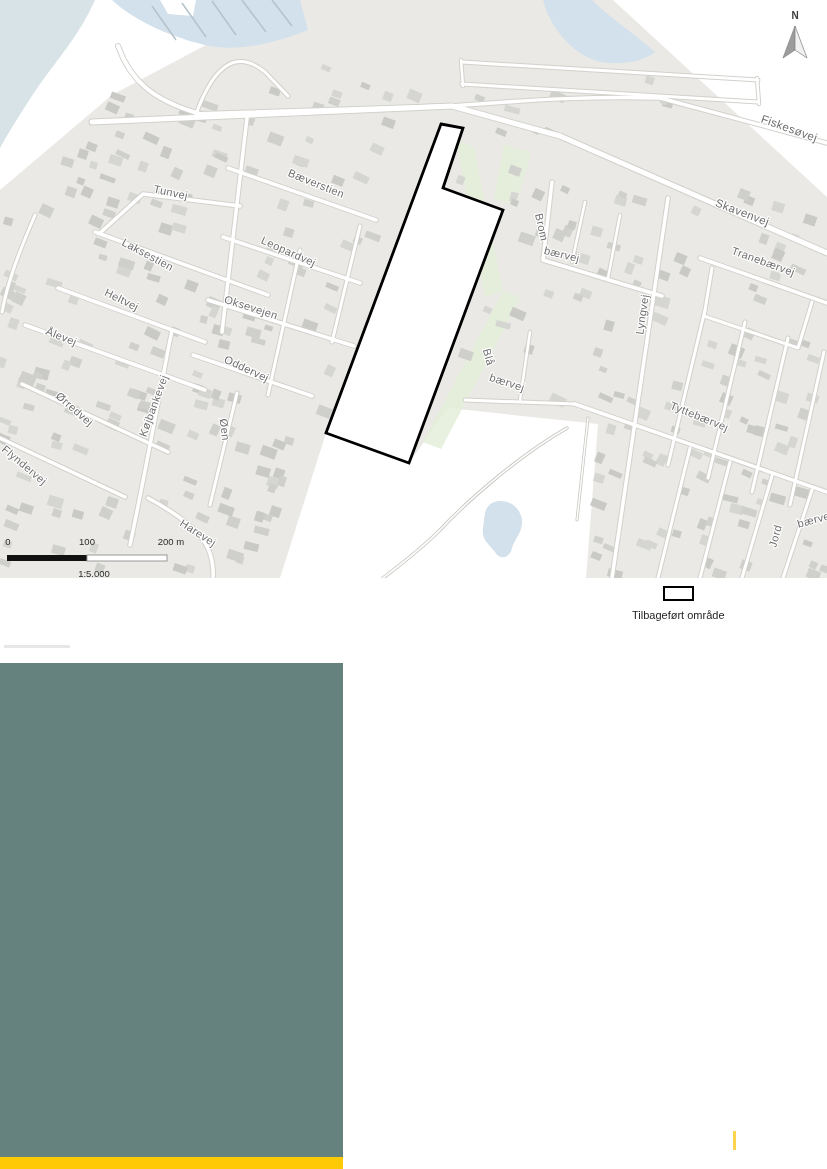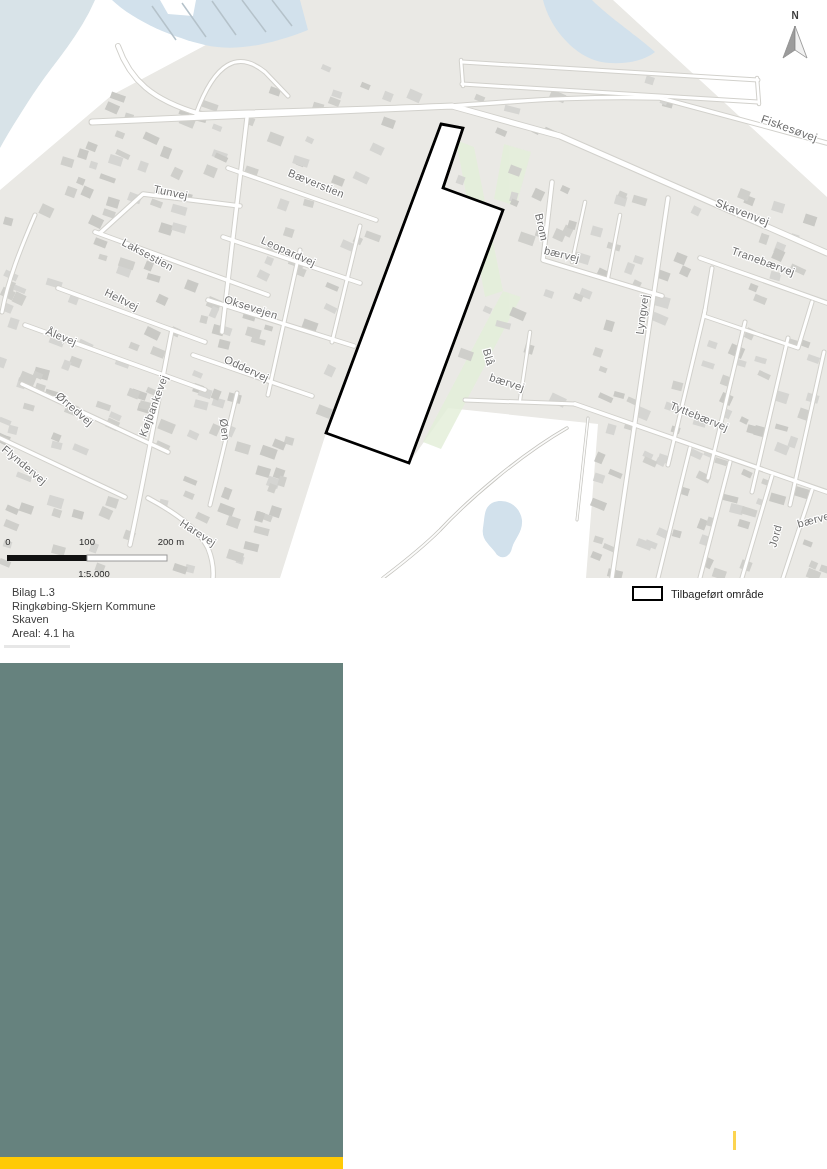--- a/index.html
+++ b/index.html
@@ -17,21 +17,21 @@
   .road-fill{fill:none;stroke:#ffffff;stroke-linecap:round;stroke-linejoin:round;}
   .track-casing{fill:none;stroke:#c6c5c0;stroke-linecap:round;}
   .track-fill{fill:none;stroke:#fbfbfa;stroke-linecap:round;}
   .street{fill:#6e6e6e;paint-order:stroke;stroke:#ffffff;stroke-width:2.2px;
           letter-spacing:.4px;font-family:"Liberation Sans",sans-serif;}
   .plan-poly{fill:#ffffff;stroke:#000;stroke-width:2.8;stroke-linejoin:miter;}
   .scale-text{font-size:9.5px;fill:#2b2b2b;font-family:"Liberation Sans",sans-serif;}
   .north-n{font-size:10px;font-weight:bold;fill:#3c3c3c;}
 
   .caption{position:absolute;left:12px;top:586px;font-size:11px;line-height:13.5px;color:#3d3d3d;}
-  .legend{position:absolute;left:632px;top:586px;display:flex;align-items:center;gap:8px;}
+  .legend{position:absolute;left:632px;top:586px;display:flex;align-items:center;gap:8px;flex-direction:column;}
   .legend-swatch{width:27px;height:11px;background:#fff;border:2px solid #000;}
   .legend-label{font-size:11px;color:#242424;}
   .fineprint{position:absolute;left:4px;top:645px;width:66px;height:3px;background:#c9c9c9;opacity:.45;}
   .teal-block{position:absolute;left:0;top:663px;width:343px;height:494px;background:var(--teal,#66827e);}
   .yellow-bar{position:absolute;left:0;top:1157px;width:343px;height:12px;background:var(--yellow,#ffca05);}
   .yellow-tick{position:absolute;left:733px;top:1131px;width:3px;height:19px;background:var(--tickyellow,#fcd450);}
 </style>
 </head>
 <body>
 
@@ -518,26 +518,20 @@
     <g>
       <text class="scale-text" x="8" y="545" text-anchor="middle">0</text>
       <text class="scale-text" x="87" y="545" text-anchor="middle">100</text>
       <text class="scale-text" x="171" y="545" text-anchor="middle">200 m</text>
       <rect x="7" y="555" width="80" height="6" fill="#111"></rect>
       <rect x="87" y="555" width="80" height="6" fill="#fff" stroke="#9a9a9a" stroke-width="1"></rect>
       <text class="scale-text" x="94" y="577" text-anchor="middle">1:5.000</text>
     </g>
   </svg>
 
-  <div class="caption">
-    <div>Bilag L.3</div>
-    <div>Ringkøbing-Skjern Kommune</div>
-    <div>Skaven</div>
-    <div>Areal: 4.1 ha</div>
-  </div>
 
   <div class="legend">
     <div class="legend-swatch"></div>
     <div class="legend-label">Tilbageført område</div>
   </div>
 
   <div class="fineprint"></div>
 
   <div class="teal-block"></div>
   <div class="yellow-bar"></div>

